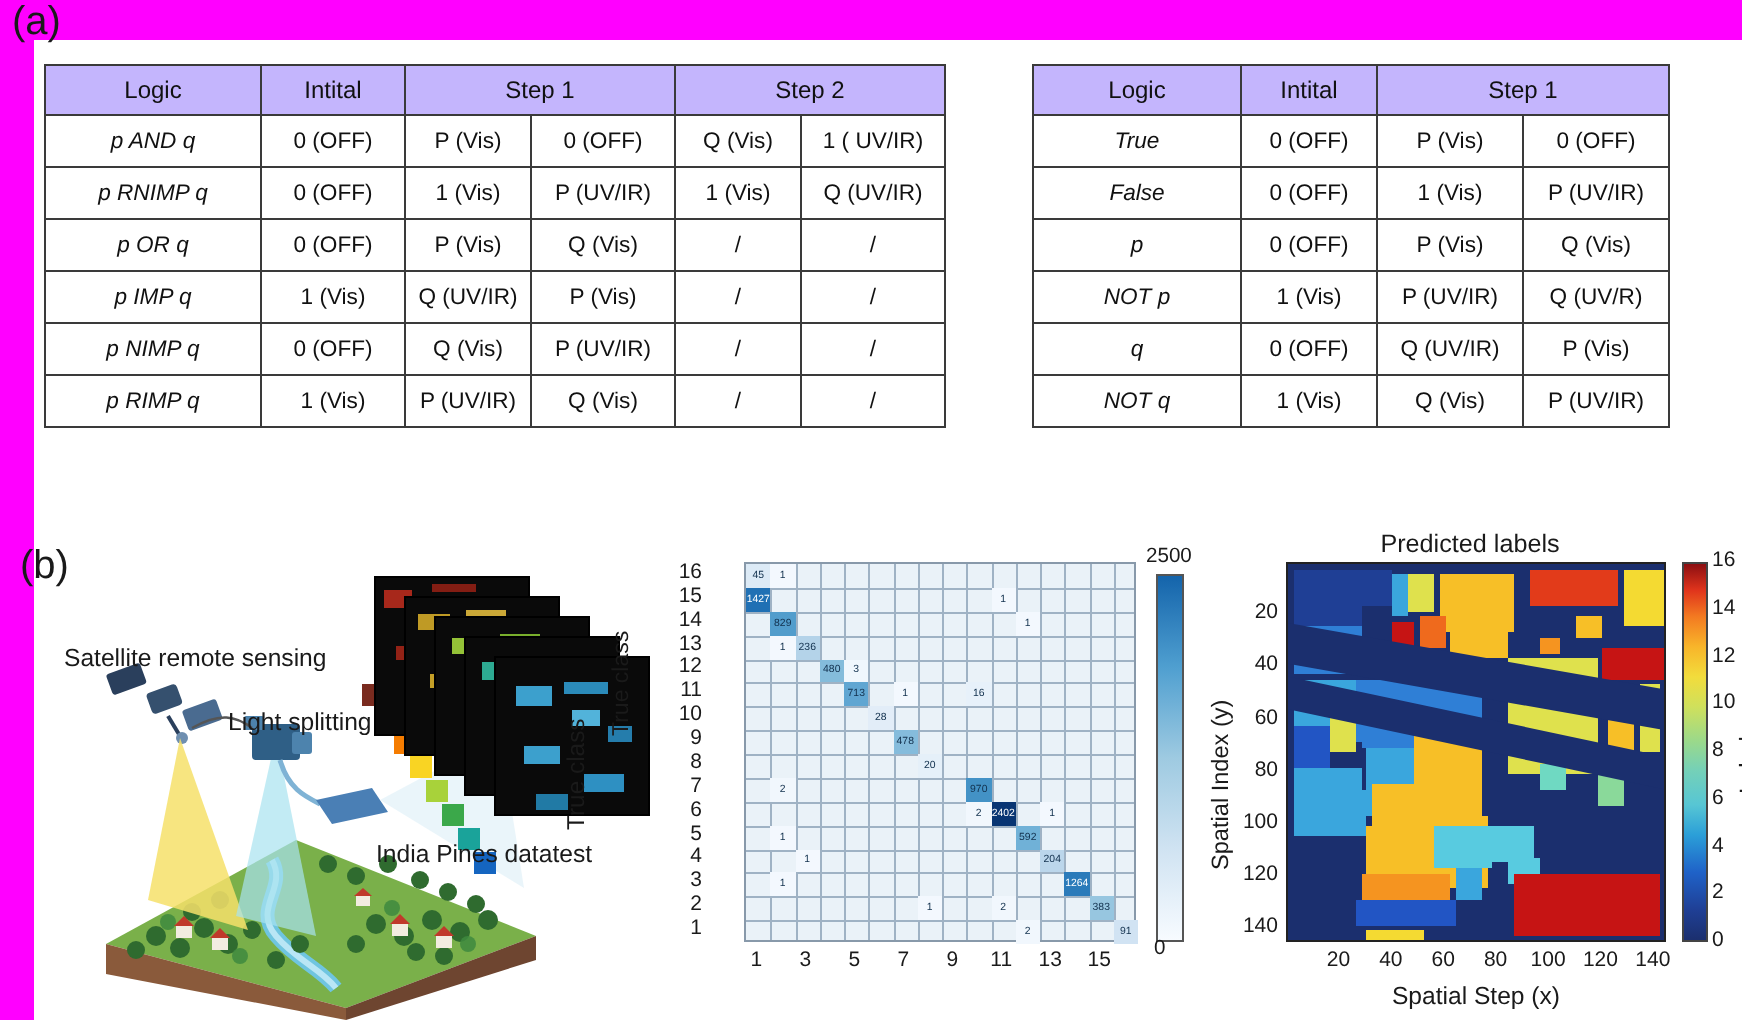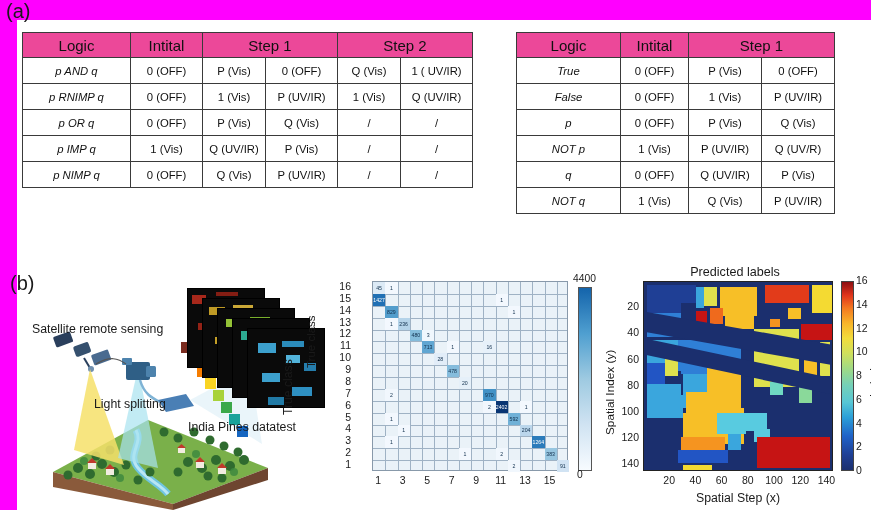--- a/index.html
+++ b/index.html
@@ -43,36 +43,36 @@
     border: 1px solid #3a3a3a;
     text-align:center;
     vertical-align:middle;
     font-size:11.3px;
     height:26px;
     padding:0 1px;
     white-space:nowrap;
     color:#111;
   }
   table.logic th {
-    background:#ec4899;
+    background:#c4b5fd;
     font-weight:400;
-    font-size:15px;
+    font-size:12px;
     height:25px;
   }
   td.logicname { font-style: italic; font-size:11.6px; }
   .v-green { color:#3fae3f; }
   .v-purple { color:#b45cb4; }
   .v-black { color:#111; }
   .v-slash { color:#111; font-size:12px; }
 
   
   #schematic { position:absolute; left:18px; top:272px; width:310px; height:238px; }
   .sch-text { position:absolute; font-size:12.3px; color:#1a1a1a; white-space:nowrap; }
   #txt-satellite { left:14px; top:50px; }
-  #txt-lightsplit { left:76px; top:82px;margin-top:43px; }
+  #txt-lightsplit { left:96px; top:82px; }
   #txt-indiapines { left:170px; top:148px; }
   #txt-trueclass {
     left:287px; top:96px;
     transform: rotate(-90deg); transform-origin: left top;
     font-size:11.5px;
   }
 
   
   #cm-block { position:absolute; left:325px; top:265px; width:275px; height:245px; }
   #cm-title { position:absolute; left:60px; top:0px; width:190px; text-align:center;
@@ -203,20 +203,28 @@
             <td class="v-purple">Q (UV/IR)</td>
             <td class="v-green">P (Vis)</td>
             <td class="v-black v-slash">/</td>
             <td class="v-black v-slash">/</td>
           </tr>
           <tr>
             <td class="logicname">p NIMP q</td>
             <td class="v-black">0 (OFF)</td>
             <td class="v-green">Q (Vis)</td>
             <td class="v-purple">P (UV/IR)</td>
+            <td class="v-black v-slash">/</td>
+            <td class="v-black v-slash">/</td>
+          </tr>
+          <tr>
+            <td class="logicname">p RIMP q</td>
+            <td class="v-green">1 (Vis)</td>
+            <td class="v-purple">P (UV/IR)</td>
+            <td class="v-green">Q (Vis)</td>
             <td class="v-black v-slash">/</td>
             <td class="v-black v-slash">/</td>
           </tr>
         </tbody>
     </table>
   </div>
 
   <div class="tbl-wrap" style="left:516px; top:32px;">
     <table class="logic" id="table-right">
         <colgroup>
@@ -507,21 +515,21 @@
           <div class="cm-cell" style="left: 159.25px; top: 154.375px; width: 12.25px; height: 11.875px; background: rgb(43, 123, 186); color: rgb(255, 255, 255);">1264</div>
           <div class="cm-cell" style="left: 85.75px; top: 166.25px; width: 12.25px; height: 11.875px; background: rgb(243, 248, 254); color: rgb(17, 48, 77);">1</div>
           <div class="cm-cell" style="left: 122.5px; top: 166.25px; width: 12.25px; height: 11.875px; background: rgb(241, 247, 253); color: rgb(17, 48, 77);">2</div>
           <div class="cm-cell" style="left: 171.5px; top: 166.25px; width: 12.25px; height: 11.875px; background: rgb(151, 198, 224); color: rgb(17, 48, 77);">383</div>
           <div class="cm-cell" style="left: 134.75px; top: 178.125px; width: 12.25px; height: 11.875px; background: rgb(241, 247, 253); color: rgb(17, 48, 77);">2</div>
           <div class="cm-cell" style="left: 183.75px; top: 178.125px; width: 12.25px; height: 11.875px; background: rgb(209, 227, 243); color: rgb(17, 48, 77);">91</div>
         </div>
     </div>
     <div id="cm-ylabel">True class</div>
     <div id="cm-cbar"></div>
-    <div id="cm-cbar-max">4400</div>
+    <div id="cm-cbar-max">2500</div>
     <div id="cm-cbar-min">0</div>
   <div class="cm-ytick" style="top: 193.062px;">1</div>
       <div class="cm-ytick" style="top: 181.188px;">2</div>
       <div class="cm-ytick" style="top: 169.312px;">3</div>
       <div class="cm-ytick" style="top: 157.438px;">4</div>
       <div class="cm-ytick" style="top: 145.562px;">5</div>
       <div class="cm-ytick" style="top: 133.688px;">6</div>
       <div class="cm-ytick" style="top: 121.812px;">7</div>
       <div class="cm-ytick" style="top: 109.938px;">8</div>
       <div class="cm-ytick" style="top: 98.0625px;">9</div>

